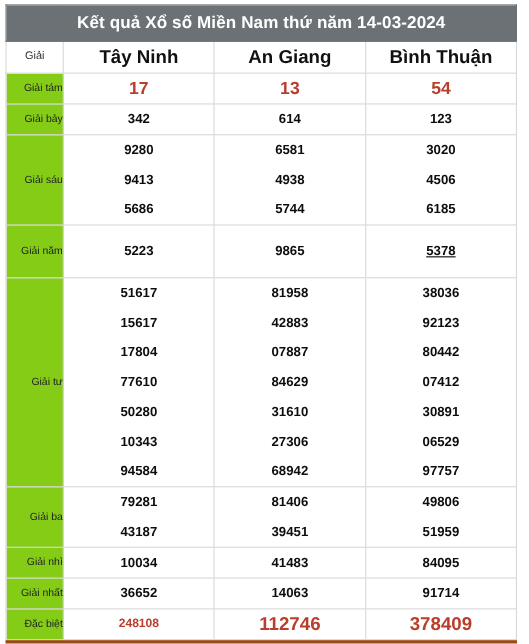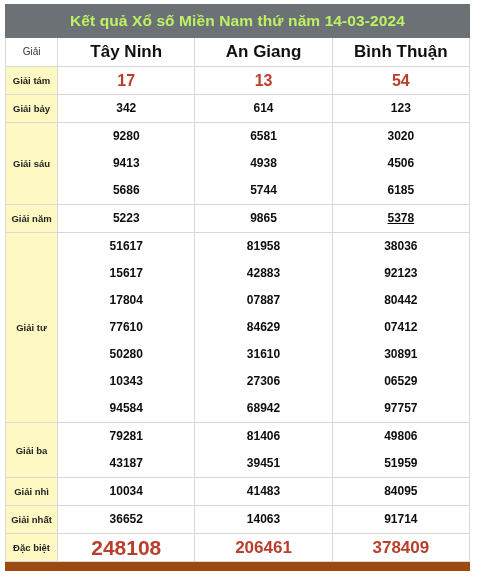--- a/index.html
+++ b/index.html
@@ -26,21 +26,21 @@
     table-layout: fixed;
     background: #ffffff;
   }
   .lottery-table td, .lottery-table th {
     border: 1px solid #d8d8d8;
     padding: 0;
     margin: 0;
   }
   .title-bar {
     background: #6b7174;
-    color: #bef264;
+    color: #ffffff;
     font-size: 15.5px;
     font-weight: bold;
     text-align: center;
     height: 32px;
     line-height: 32px;
     border: 1px solid #6b7174 !important;
     letter-spacing: 0.1px;
     white-space: nowrap;
   }
   .col-head {
@@ -51,27 +51,27 @@
     height: 28px;
     line-height: 28px;
     background: #ffffff;
   }
   .col-head-label {
     font-size: 10px;
     font-weight: normal;
     color: #333333;
   }
   .prize-label {
-    text-align: center;
+    text-align: right;
     font-size: 9.5px;
-    font-weight: bold;
+    font-weight: normal;
     color: #222222;
     vertical-align: middle;
     width: 52px;
-    background: #fef9c3;
+    background: #84cc16;
   }
   .group-stack {
     width: 100%;
     border-collapse: collapse;
     table-layout: fixed;
   }
   .group-stack td {
     border: none;
     text-align: center;
     font-size: 12px;
@@ -232,21 +232,21 @@
           </td>
           <td style="padding: 0px;">
             <table class="group-stack">
               <tbody>
                 <tr>
                   <td>9865</td>
                 </tr>
               </tbody>
             </table>
           </td>
-          <td style="padding: 0px; text-decoration: underline;">
+          <td style="padding: 10px; text-decoration: underline;">
             <table class="group-stack">
               <tbody>
                 <tr>
                   <td>5378</td>
                 </tr>
               </tbody>
             </table>
           </td>
         </tr>
         <tr>
@@ -431,30 +431,30 @@
               </tbody>
             </table>
           </td>
         </tr>
         <tr>
           <td class="prize-label">Đặc biệt</td>
           <td style="padding: 0px;">
             <table class="group-stack">
               <tbody>
                 <tr>
-                  <td style="color: rgb(185, 62, 44); font-size: 21px;">248108</td>
-                </tr>
-              </tbody>
-            </table>
-          </td>
-          <td style="padding: 0px;">
-            <table class="group-stack">
-              <tbody>
-                <tr>
-                  <td style="color: rgb(185, 62, 44); font-size: 17px;">206461</td>
+                  <td style="color: rgb(185, 62, 44); font-size: 11px;">248108</td>
+                </tr>
+              </tbody>
+            </table>
+          </td>
+          <td style="padding: 0px;">
+            <table class="group-stack">
+              <tbody>
+                <tr>
+                  <td style="color: rgb(185, 62, 44); font-size: 17px;">112746</td>
                 </tr>
               </tbody>
             </table>
           </td>
           <td style="padding: 0px;">
             <table class="group-stack">
               <tbody>
                 <tr>
                   <td style="color: rgb(185, 62, 44); font-size: 17px; margin-top: 44px;">378409</td>
                 </tr>

